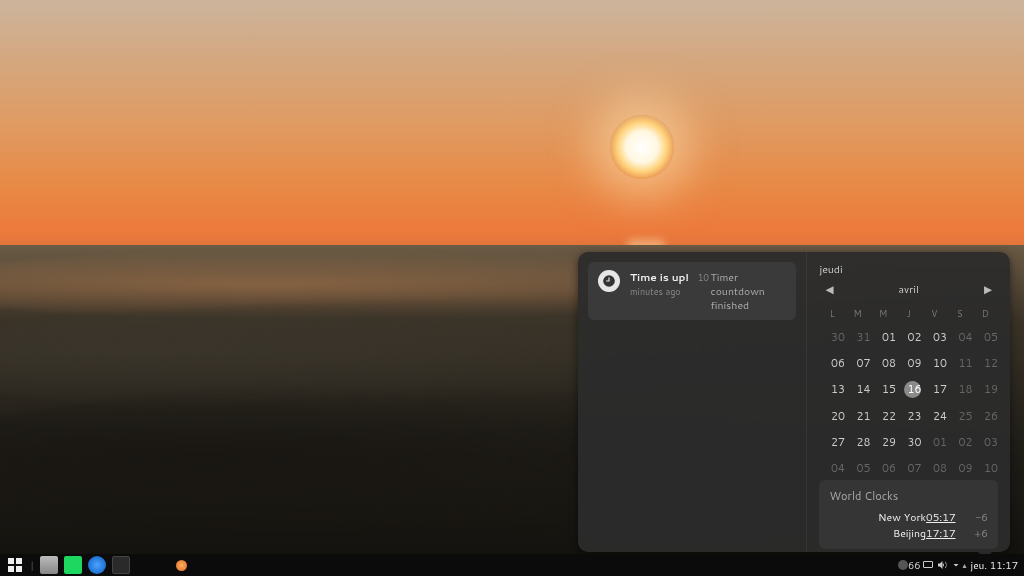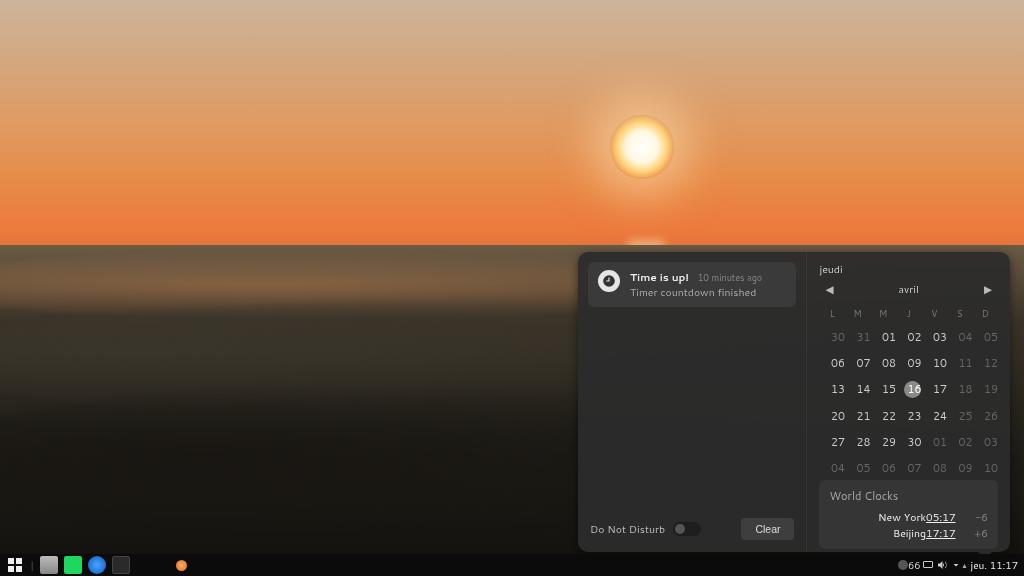--- a/index.html
+++ b/index.html
@@ -50,21 +50,21 @@
     background: #3a3a3a;
     border-radius: 6px;
     padding: 8px 10px;
     display:flex; gap:10px; align-items:flex-start;
   }
   .notif-icon {
     width:22px; height:22px; border-radius:50%; background:#e6e6e6;
     display:flex; align-items:center; justify-content:center; flex-shrink:0;
   }
   .notif-icon svg{width:14px;height:14px;fill:#333;}
-  .notif-body{display:flex;flex-direction:column;gap:1px;}
+  .notif-body{display:flex;flex-direction:row;gap:1px;}
   .notif-title{color:#eee; font-weight:600;}
   .notif-time{color:#888; font-size:9px; margin-left:6px;}
   .notif-msg{color:#aaa;}
 
   .pop-left-spacer{flex:1;}
   .dnd-row{display:flex;align-items:center;padding:10px 12px 12px 12px; gap:8px;}
   .dnd-label{color:#bbb;}
   .toggle{width:28px;height:14px;border-radius:8px;background:#1e1e1e;position:relative;}
   .toggle::after{content:"";position:absolute;left:2px;top:2px;width:10px;height:10px;border-radius:50%;background:#555;}
   .clear-btn{margin-left:auto; background:#3e3e3e; color:#ddd; border:none; border-radius:4px; padding:5px 14px; font-size:10.5px; cursor:pointer;}
@@ -139,25 +139,20 @@
       </div>
       <div class="notif-body">
         <div>
           <span class="notif-title">Time is up!</span>
           <span class="notif-time">10 minutes ago</span>
         </div>
         <div class="notif-msg">Timer countdown finished</div>
       </div>
     </div>
     <div class="pop-left-spacer"></div>
-    <div class="dnd-row">
-      <span class="dnd-label">Do Not Disturb</span>
-      <div class="toggle"></div>
-      <button class="clear-btn">Clear</button>
-    </div>
   </div>
 
   <div class="pop-right">
     <div class="dayname">jeudi</div>
 
     <div class="month-nav">
       <span class="chev">◀</span>
       <span class="month-name">avril</span>
       <span class="chev">▶</span>
     </div>

